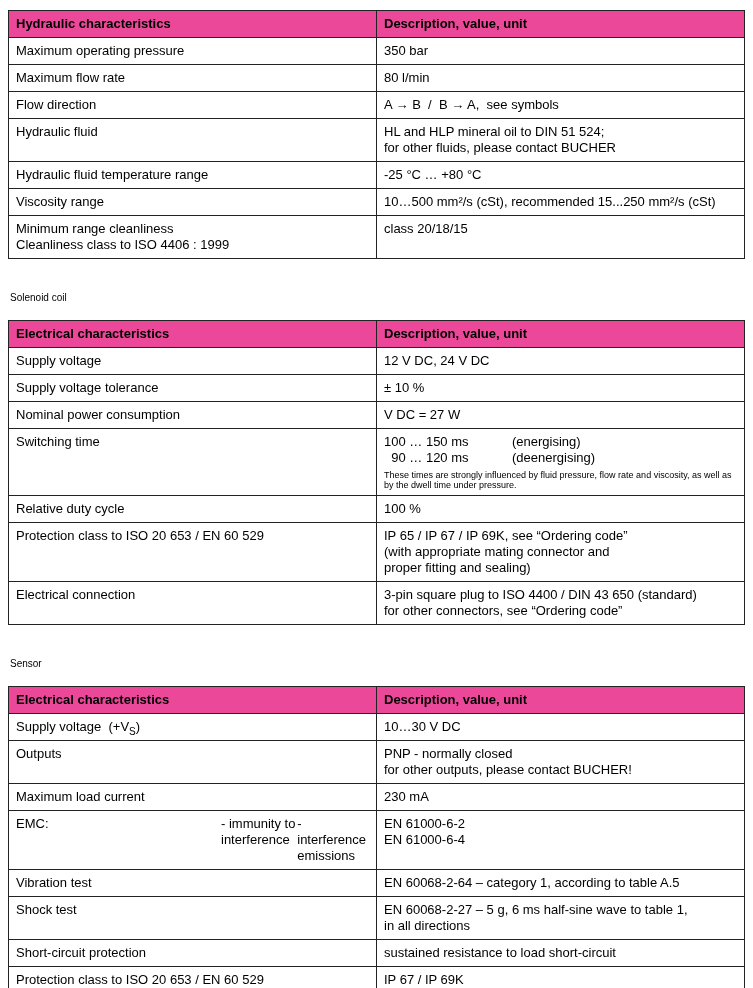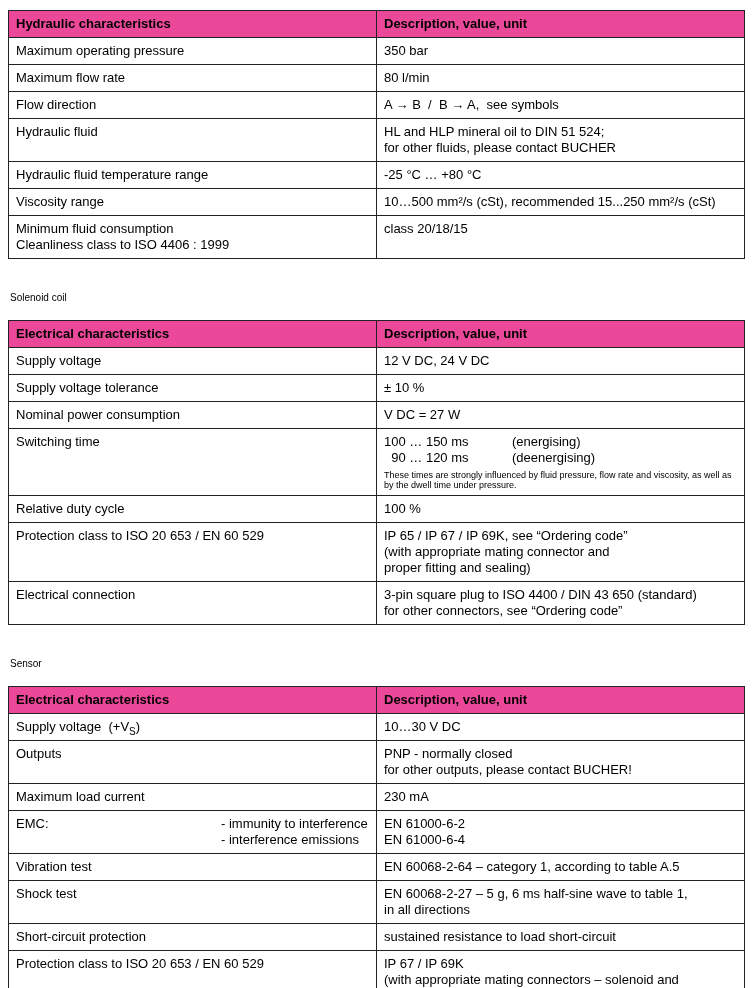--- a/index.html
+++ b/index.html
@@ -39,21 +39,21 @@
   }
   .timing-range { display: inline-block; width: 128px; white-space: pre; }
   .section-heading {
     font-size: 10px;
     font-weight: normal;
     margin: 30px 0 14px 2px;
     line-height: 17px;
   }
   .emc-wrap { display: flex; }
   .emc-main { flex: 0 0 205px; width: 205px; }
-  .emc-subs { display: flex; flex-direction: column; }
+  .emc-subs { display: flex; }
   sub.sub { font-size: 10px; line-height: 0; }
 </style>
 </head>
 <body>
 
 <div class="page">
 
   <table class="spec">
     <colgroup>
         <col style="width:50%">
@@ -110,21 +110,21 @@
       <tr>
         <td>
             <div class="line">Viscosity range</div>
           </td>
         <td>
             <div class="line">10…500 mm²/s (cSt), recommended 15...250 mm²/s (cSt)</div>
           </td>
       </tr>
       <tr>
         <td>
-          <div class="line">Minimum fluid consumption</div>
+          <div class="line">Minimum range cleanliness</div>
           <div class="line">Cleanliness class to ISO 4406 : 1999</div>
         </td>
         <td>
             <div class="line">class 20/18/15</div>
           </td>
       </tr>
     </tbody>
   </table>
 
   <h2 class="section-heading">Solenoid coil</h2>

